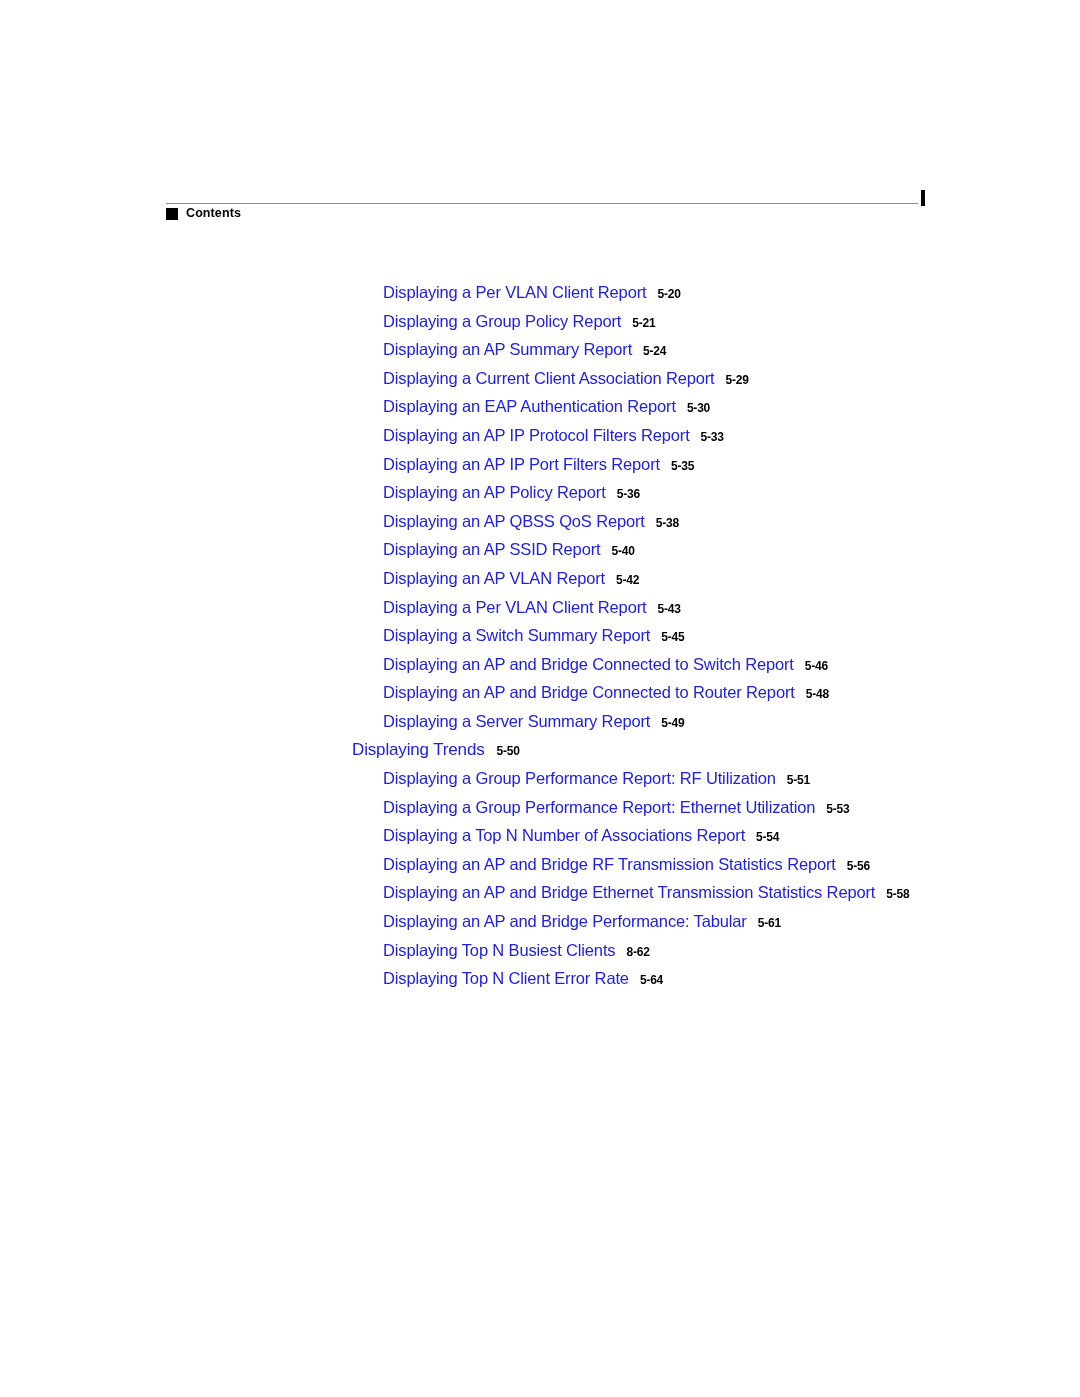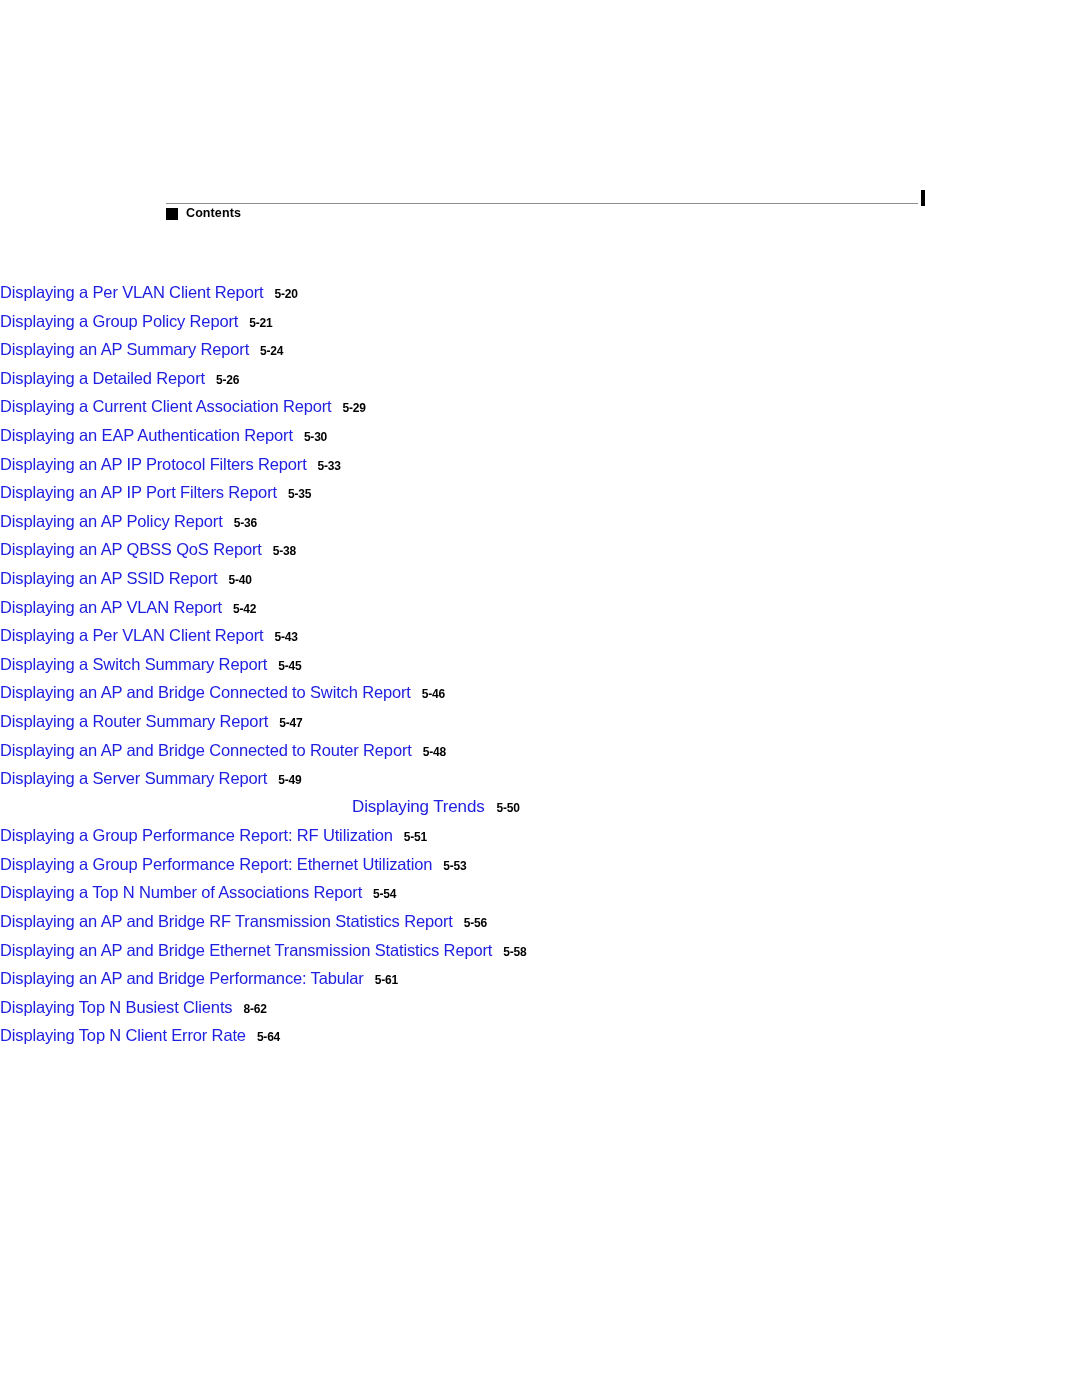--- a/index.html
+++ b/index.html
@@ -95,21 +95,21 @@
     margin-left: 11px;
     vertical-align: baseline;
   }
 
   
   .toc-entry.level1 { padding-left: 352px; }
   .toc-entry.level1 .title { font-size: 17px; }
   .toc-entry.level1 .pagenum { margin-left: 12px; text-align: center; }
 
   
-  .toc-entry.level2 { }
+  .toc-entry.level2 { padding-left: 383px; }
 
   
   .footer {
     position: absolute;
     left: 0;
     top: 1150px;
     width: 1080px;
     height: 110px;
   }
 </style>
@@ -122,33 +122,31 @@
     <div class="header-rule"></div>
     <div class="header-tick"></div>
     <div class="header-square"></div>
     <div class="header-label">Contents</div>
   </div>
 
   <div class="toc">
       <div class="toc-entry level2"><span class="title">Displaying a Per VLAN Client Report</span><span class="pagenum">5-20</span></div>
       <div class="toc-entry level2"><span class="title">Displaying a Group Policy Report</span><span class="pagenum">5-21</span></div>
       <div class="toc-entry level2"><span class="title">Displaying an AP Summary Report</span><span class="pagenum">5-24</span></div>
-      <div class="toc-entry level2"><span class="title">Displaying a Detailed Report</span><span class="pagenum">5-26</span></div>
       <div class="toc-entry level2"><span class="title">Displaying a Current Client Association Report</span><span class="pagenum">5-29</span></div>
       <div class="toc-entry level2"><span class="title">Displaying an EAP Authentication Report</span><span class="pagenum">5-30</span></div>
       <div class="toc-entry level2"><span class="title">Displaying an AP IP Protocol Filters Report</span><span class="pagenum">5-33</span></div>
       <div class="toc-entry level2"><span class="title">Displaying an AP IP Port Filters Report</span><span class="pagenum">5-35</span></div>
       <div class="toc-entry level2"><span class="title">Displaying an AP Policy Report</span><span class="pagenum">5-36</span></div>
       <div class="toc-entry level2"><span class="title">Displaying an AP QBSS QoS Report</span><span class="pagenum">5-38</span></div>
       <div class="toc-entry level2"><span class="title">Displaying an AP SSID Report</span><span class="pagenum">5-40</span></div>
       <div class="toc-entry level2"><span class="title">Displaying an AP VLAN Report</span><span class="pagenum">5-42</span></div>
       <div class="toc-entry level2"><span class="title">Displaying a Per VLAN Client Report</span><span class="pagenum">5-43</span></div>
       <div class="toc-entry level2"><span class="title">Displaying a Switch Summary Report</span><span class="pagenum">5-45</span></div>
       <div class="toc-entry level2"><span class="title">Displaying an AP and Bridge Connected to Switch Report</span><span class="pagenum">5-46</span></div>
-      <div class="toc-entry level2"><span class="title">Displaying a Router Summary Report</span><span class="pagenum">5-47</span></div>
       <div class="toc-entry level2"><span class="title">Displaying an AP and Bridge Connected to Router Report</span><span class="pagenum">5-48</span></div>
       <div class="toc-entry level2"><span class="title">Displaying a Server Summary Report</span><span class="pagenum">5-49</span></div>
       <div class="toc-entry level1"><span class="title">Displaying Trends</span><span class="pagenum">5-50</span></div>
       <div class="toc-entry level2"><span class="title">Displaying a Group Performance Report: RF Utilization</span><span class="pagenum">5-51</span></div>
       <div class="toc-entry level2"><span class="title">Displaying a Group Performance Report: Ethernet Utilization</span><span class="pagenum">5-53</span></div>
       <div class="toc-entry level2"><span class="title">Displaying a Top N Number of Associations Report</span><span class="pagenum">5-54</span></div>
       <div class="toc-entry level2"><span class="title">Displaying an AP and Bridge RF Transmission Statistics Report</span><span class="pagenum">5-56</span></div>
       <div class="toc-entry level2"><span class="title">Displaying an AP and Bridge Ethernet Transmission Statistics Report</span><span class="pagenum">5-58</span></div>
       <div class="toc-entry level2"><span class="title">Displaying an AP and Bridge Performance: Tabular</span><span class="pagenum">5-61</span></div>
       <div class="toc-entry level2"><span class="title">Displaying Top N Busiest Clients</span><span class="pagenum">8-62</span></div>

